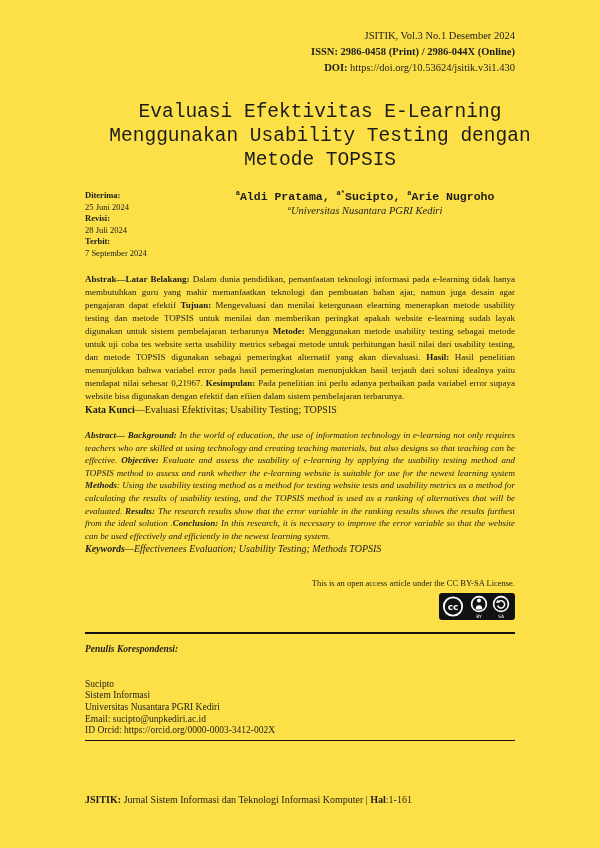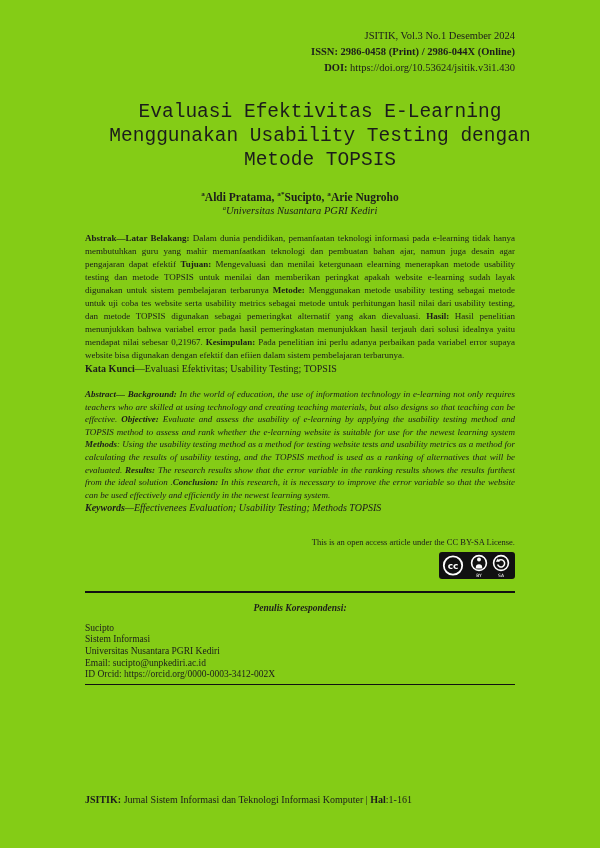--- a/index.html
+++ b/index.html
@@ -2,21 +2,21 @@
 <html><head>
 <meta charset="utf-8">
 <style>
   * { margin: 0; padding: 0; box-sizing: border-box; }
   html, body { background: #ffffff; }
   .page {
     position: relative;
     width: 600px;
     height: 848px;
     margin: 0 auto;
-    background: #84cc16;
+    background: #fde047;
     font-family: "Liberation Serif", "DejaVu Serif", serif;
     color: #1c1c1c;
     overflow: hidden;
   }
   .content { padding: 28px 85px 0 85px; }
 
   
   .header-meta { text-align: right; font-size: 10.5px; line-height: 16px; }
   .header-meta .bold { font-weight: bold; }
 
@@ -29,21 +29,21 @@
     font-weight: normal;
     line-height: 24px;
     font-family: Liberation Mono, monospace;
   }
 
   
   .meta-row { display: flex; margin-top: 18px; }
   .dates { width: 130px; font-size: 8.5px; line-height: 11.5px; }
   .dates .dlabel { font-weight: bold; }
   .authors-block { flex: 1; text-align: center; }
-  .authors { font-size: 11.5px; font-weight: bold; line-height: 14px; }
+  .authors { font-size: 11.5px; font-weight: bold; line-height: 14px; font-family: Liberation Mono, monospace; }
   .affiliation { font-size: 10.5px; font-style: italic; line-height: 14px; }
 
   
   .abstract { margin-top: 14px; font-size: 9px; line-height: 13px; text-align: justify; }
   .abstract-en { margin-top: 13px; font-size: 9px; line-height: 12.6px; text-align: justify; }
   .kata-kunci, .keywords { font-size: 10px; line-height: 13px; text-align: left; }
   .seg-b { font-weight: bold; }
   .seg-i { font-style: italic; }
   .seg-sup { vertical-align: super; font-size: 0.62em; line-height: 0; }
 
@@ -51,21 +51,21 @@
   .license-line { margin-top: 23px; text-align: right; font-size: 8.5px; }
   .cc-badge-row { margin-top: 5px; text-align: right; }
   .cc-badge { display: inline-block; }
 
   
   .rule-thick { margin-top: 8px; border: 0; border-top: 2.5px solid #111; }
   .rule-thin  { border: 0; border-top: 1.5px solid #111; }
 
   
   .correspondence { margin-top: 10px; font-size: 9.5px; line-height: 11.5px; }
-  .corr-heading { font-weight: bold; font-style: italic; margin-bottom: 8px; text-align: center; }
+  .corr-heading { font-weight: bold; font-style: italic; margin-bottom: 23px; }
   .corr-lines div { line-height: 11.6px; font-family: Liberation Serif, serif; }
   .corr-lines { margin-bottom: 3px; }
 
   
   .footer {
     position: absolute;
     left: 85px; right: 85px; top: 793px;
     display: flex;
     justify-content: flex-start;
     font-size: 10px;
@@ -82,20 +82,28 @@
 
     <div class="header-meta">
       <div>JSITIK, Vol.3 No.1 Desember 2024</div>
       <div><span class="bold">ISSN:</span><span class="bold"> 2986-0458 (Print) / 2986-044X (Online)</span></div>
       <div><span class="bold">DOI:</span><span> https://doi.org/10.53624/jsitik.v3i1.430</span></div>
     </div>
 
     <h1 class="title">Evaluasi Efektivitas E-Learning Menggunakan Usability Testing dengan Metode TOPSIS</h1>
 
     <div class="meta-row">
+      <div class="dates">
+        <div class="dlabel">Diterima:</div>
+        <div>25 Juni 2024</div>
+        <div class="dlabel">Revisi:</div>
+        <div>28 Juli 2024</div>
+        <div class="dlabel">Terbit:</div>
+        <div>7 September 2024</div>
+      </div>
       <div class="authors-block">
         <div class="authors"><span class="seg-b seg-sup">a</span><span class="seg-b">Aldi Pratama, </span><span class="seg-b seg-sup">a*</span><span class="seg-b">Sucipto, </span><span class="seg-b seg-sup">a</span><span class="seg-b">Arie Nugroho</span></div>
         <div class="affiliation"><span class="seg-i seg-sup">a</span><span class="seg-i">Universitas Nusantara PGRI Kediri</span></div>
       </div>
     </div>
 
     <div class="abstract"><span class="seg-b">Abstrak—Latar Belakang:</span><span> Dalam dunia pendidikan, pemanfaatan teknologi informasi pada e-learning tidak hanya membutuhkan guru yang mahir memanfaatkan teknologi dan pembuatan bahan ajar, namun juga desain agar pengajaran dapat efektif </span><span class="seg-b">Tujuan:</span><span> Mengevaluasi dan menilai ketergunaan elearning menerapkan metode usability testing dan metode TOPSIS untuk menilai dan memberikan peringkat apakah website e-learning sudah layak digunakan untuk sistem pembelajaran terbarunya </span><span class="seg-b">Metode:</span><span> Menggunakan metode usability testing sebagai metode untuk uji coba tes website serta usability metrics sebagai metode untuk perhitungan hasil nilai dari usability testing, dan metode TOPSIS digunakan sebagai pemeringkat alternatif yang akan dievaluasi. </span><span class="seg-b">Hasil:</span><span> Hasil penelitian menunjukkan bahwa variabel error pada hasil pemeringkatan menunjukkan hasil terjauh dari solusi idealnya yaitu mendapat nilai sebesar 0,21967. </span><span class="seg-b">Kesimpulan:</span><span> Pada penelitian ini perlu adanya perbaikan pada variabel error supaya website bisa digunakan dengan efektif dan efiien dalam sistem pembelajaran terbarunya.</span></div>
     <div class="kata-kunci"><span class="seg-b">Kata Kunci</span><span>—Evaluasi Efektivitas; Usability Testing; TOPSIS</span></div>
 
     <div class="abstract-en"><span class="seg-b seg-i">Abstract— </span><span class="seg-b seg-i">Background:</span><span class="seg-i"> In the world of education, the use of information technology in e-learning not only requires teachers who are skilled at using technology and creating teaching materials, but also designs so that teaching can be effective. </span><span class="seg-b seg-i">Objective:</span><span class="seg-i"> Evaluate and assess the usability of e-learning by applying the usability testing method and TOPSIS method to assess and rank whether the e-learning website is suitable for use for the newest learning system </span><span class="seg-b seg-i">Methods</span><span class="seg-i">: Using the usability testing method as a method for testing website tests and usability metrics as a method for calculating the results of usability testing, and the TOPSIS method is used as a ranking of alternatives that will be evaluated. </span><span class="seg-b seg-i">Results:</span><span class="seg-i"> The research results show that the error variable in the ranking results shows the results furthest from the ideal solution .</span><span class="seg-b seg-i">Conclusion:</span><span class="seg-i"> In this research, it is necessary to improve the error variable so that the website can be used effectively and efficiently in the newest learning system.</span></div>

